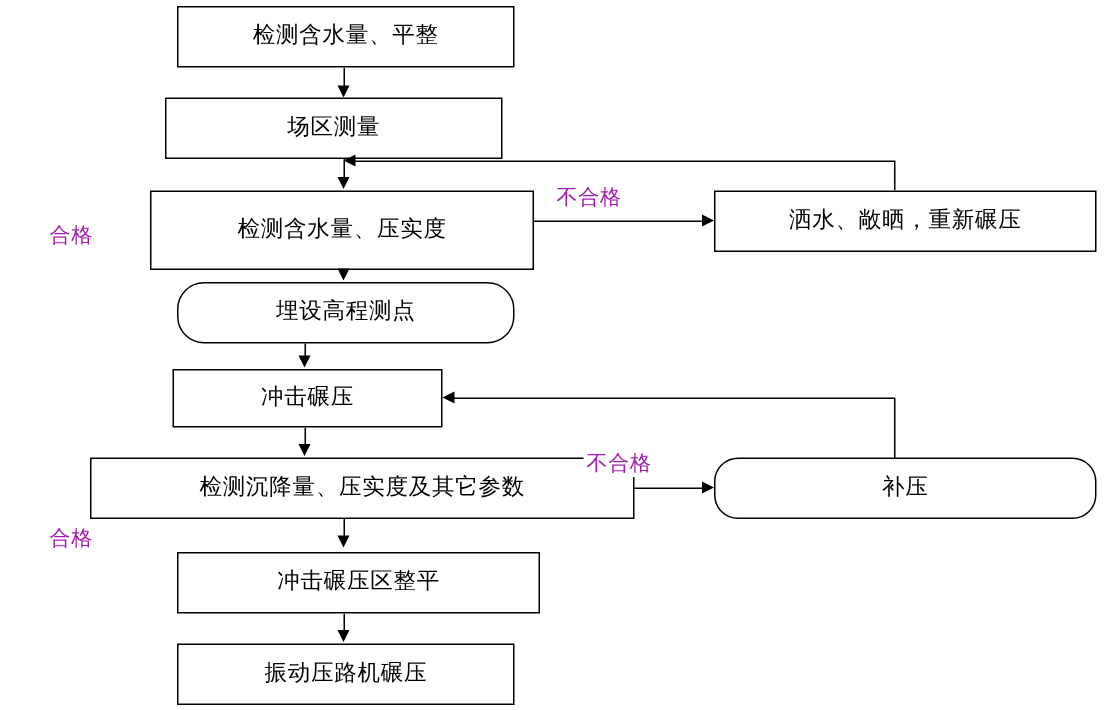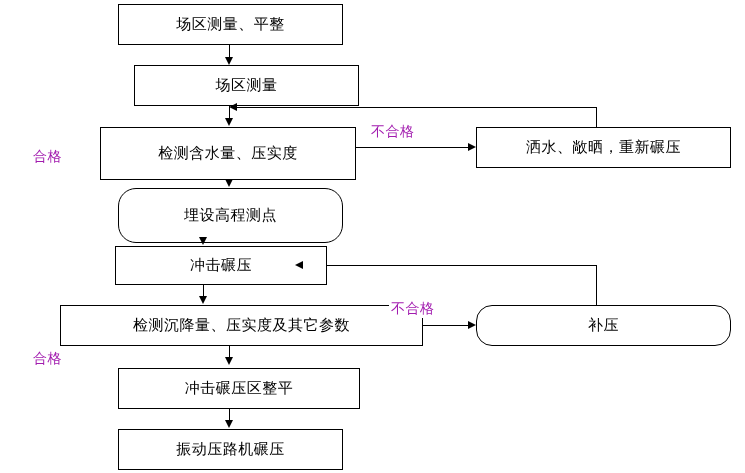--- a/index.html
+++ b/index.html
@@ -74,31 +74,31 @@
     border-top: 4px solid transparent;
     border-bottom: 4px solid transparent;
     border-left: 8px solid #000000;
   }
 </style>
 </head>
 <body>
 
 <div id="canvas">
 
-  <div class="node" style="left:118px; top:4px; width:225px; height:41px;">场区测量、平整</div>
+  <div class="node" style="left:118px; top:4px; width:225px; height:41px;">检测含水量、平整</div>
 
-  <div class="node" style="left:134px; top:65px; width:225px; height:41px;">场区测量</div>
+  <div class="node" style="left:110px; top:65px; width:225px; height:41px;">场区测量</div>
 
   <div class="node" style="left:100px; top:127px; width:256px; height:53px;">检测含水量、压实度</div>
 
   <div class="node" style="left:476px; top:127px; width:255px; height:41px;">洒水、敞晒，重新碾压</div>
 
-  <div class="node" style="left:118px; top:188px; width:225px; height:55px;border-radius:18px;">埋设高程测点</div>
+  <div class="node" style="left:118px; top:188px; width:225px; height:41px;border-radius:18px;">埋设高程测点</div>
 
-  <div class="node" style="left:115px; top:246px; width:212px; height:39px;">冲击碾压</div>
+  <div class="node" style="left:115px; top:246px; width:180px; height:39px;">冲击碾压</div>
 
   <div class="node" style="left:60px; top:305px; width:363px; height:41px;">检测沉降量、压实度及其它参数</div>
 
   <div class="node" style="left:476px; top:305px; width:255px; height:41px;border-radius:16px;">补压</div>
 
   <div class="node" style="left:118px; top:368px; width:242px; height:41px;">冲击碾压区整平</div>
 
   <div class="node" style="left:118px; top:429px; width:225px; height:41px;">振动压路机碾压</div>
 
   <div class="edge-label" style="left:31px; top:148px;">合格</div>

